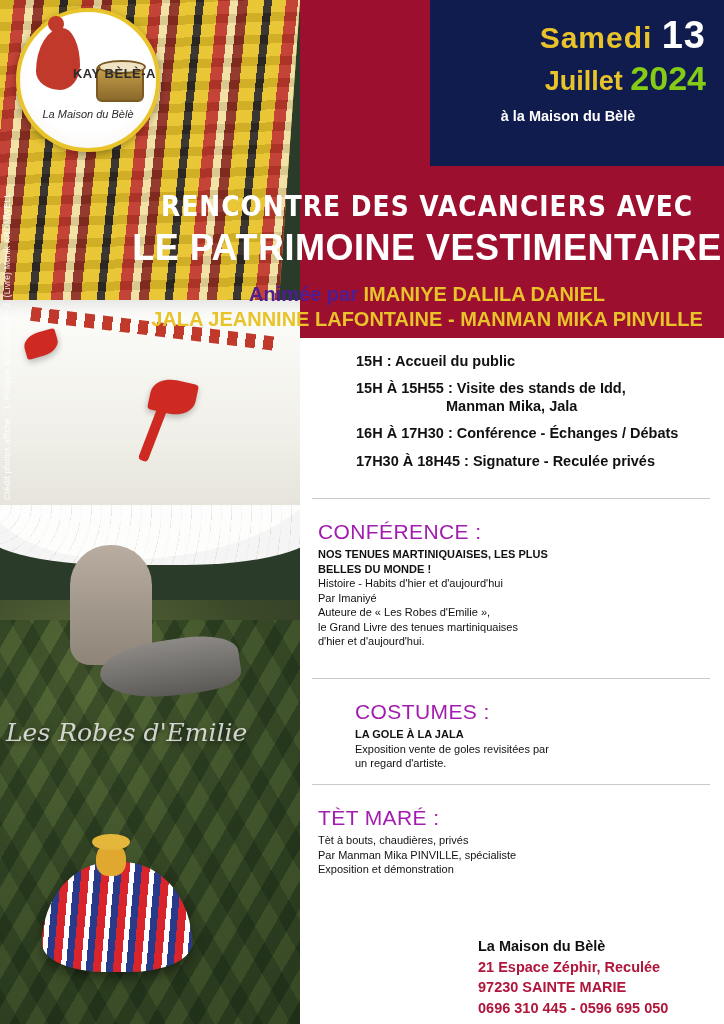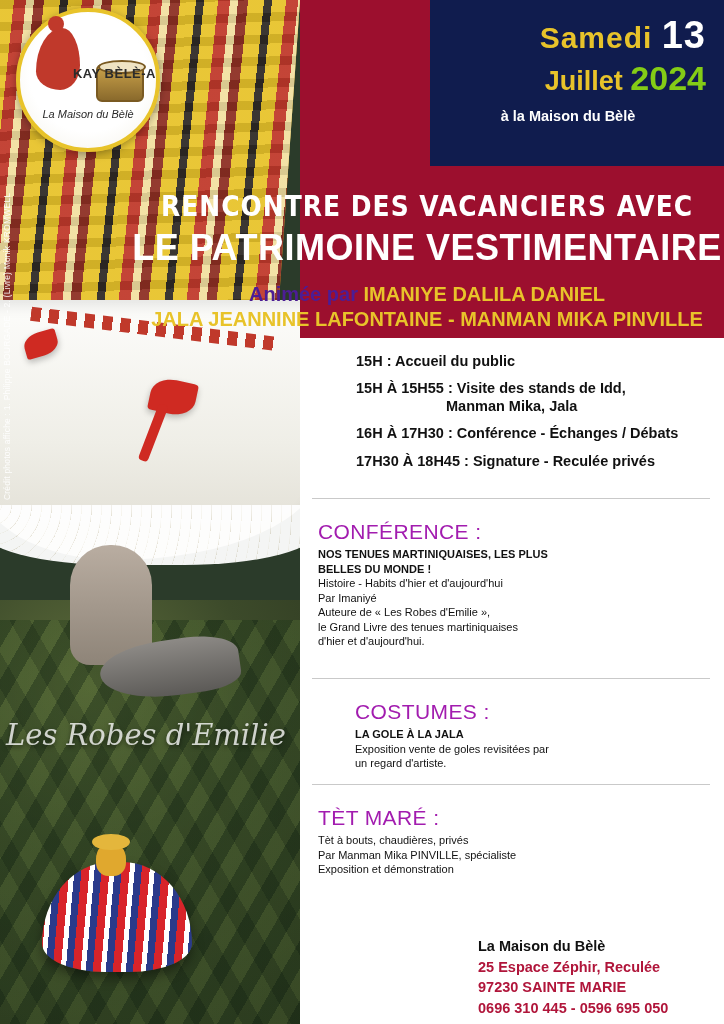--- a/index.html
+++ b/index.html
@@ -166,21 +166,21 @@
     transform-origin: left top;
     white-space: nowrap;
     opacity: .92;
   }
   .robes-script {
     position: absolute;
     left: 6px;
     top: 718px;
     font-family: "DejaVu Serif", serif;
     font-style: italic;
-    font-size: 29px;
+    font-size: 25px;
     color: rgba(255,255,255,.78);
     text-shadow: 0 2px 4px rgba(0,0,0,.5);
     white-space: nowrap;
   }
 
   
   .logo {
     position: absolute;
     left: 16px; top: 8px;
     width: 136px; height: 136px;
@@ -463,21 +463,21 @@
     <div class="block-body">
       <div>Tèt à bouts, chaudières, privés</div>
       <div>Par Manman Mika PINVILLE, spécialiste</div>
       <div>Exposition et démonstration</div>
     </div>
   </div>
 
   <div class="footer">
     <div class="venue">
       <div>La Maison du Bèlè</div>
-      <div class="red">25 Espace Zéphir, Reculée</div>
+      <div class="red">21 Espace Zéphir, Reculée</div>
       <div class="red">97230 SAINTE MARIE</div>
       <div class="red">
         <span>0696</span>
         <span>310 445</span>
         <span>-</span>
         <span>0596</span>
         <span>695 050</span>
       </div>
     </div>
 

